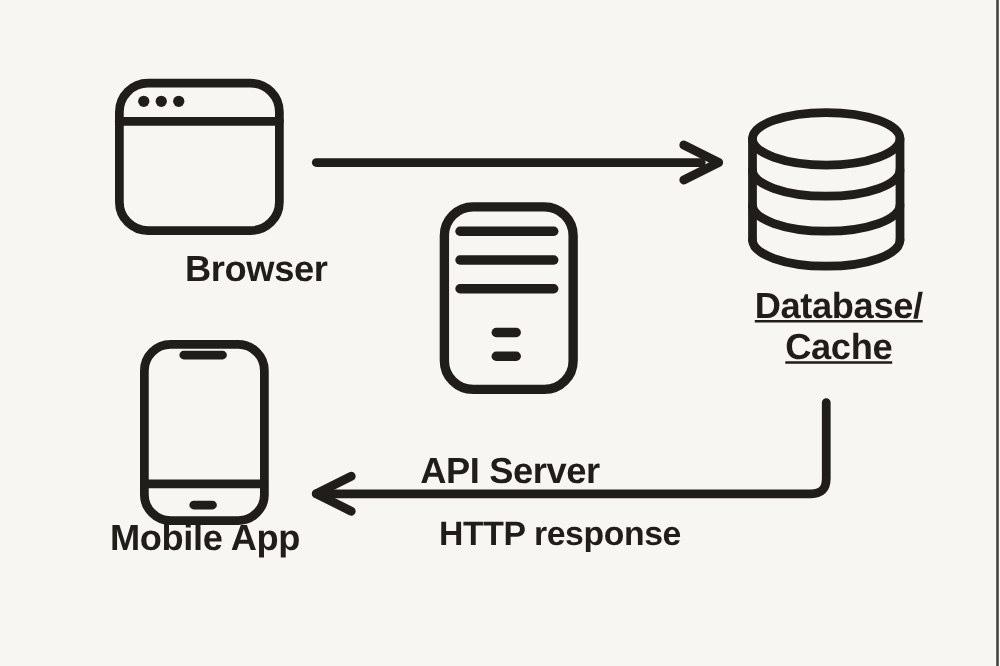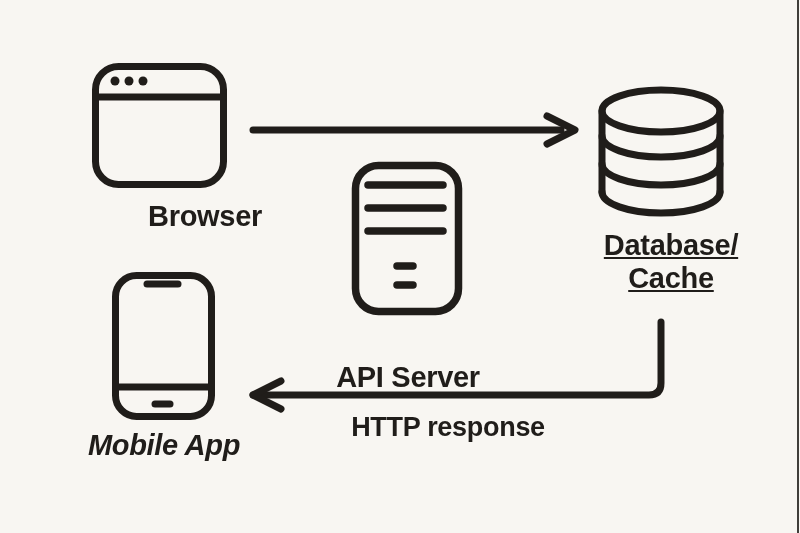--- a/index.html
+++ b/index.html
@@ -72,21 +72,21 @@
 Cache</div>
 
   <div class="icon" style="left:110px;top:270px;">
     <svg width="107" height="152" viewBox="0 0 107 152" fill="none" stroke="currentColor" stroke-width="7" stroke-linecap="round" stroke-linejoin="round">
       <rect x="5.5" y="5.5" width="96" height="141" rx="21"></rect>
       <line x1="37" y1="14" x2="68" y2="14"></line>
       <line x1="4" y1="117" x2="103" y2="117" stroke-linecap="butt"></line>
       <line x1="45" y1="134" x2="60" y2="134"></line>
     </svg>
   </div>
-  <div class="label node-label" style="left:64px;top:429px;font-style:italic;">Mobile App</div>
+  <div class="label node-label" style="left:64px;top:415px;">Mobile App</div>
 
   <div class="arrow" style="left:248px;top:108px;">
     <svg width="332" height="44" viewBox="0 0 332 44" fill="none" stroke="currentColor" stroke-width="7" stroke-linecap="round" stroke-linejoin="round">
       <path d="M5,22 H313"></path>
       <path d="M299,8 L327,22 L299,36"></path>
     </svg>
   </div>
 
   <div class="arrow" style="left:238px;top:308px;">
     <svg width="436" height="106" viewBox="0 0 436 106" fill="none" stroke="currentColor" stroke-width="7" stroke-linecap="round" stroke-linejoin="round">

